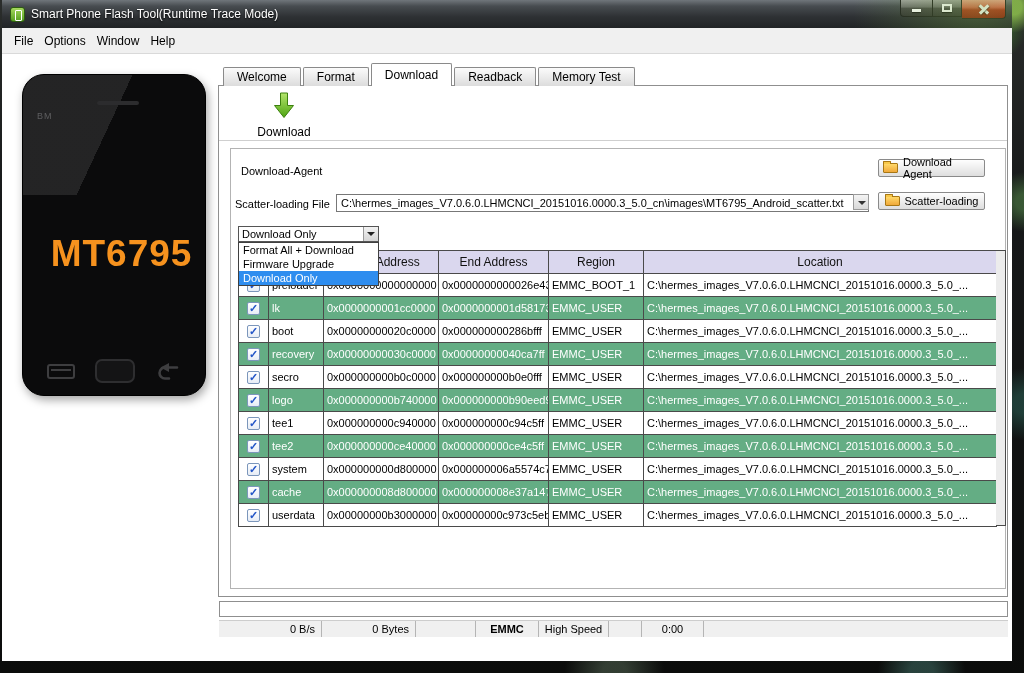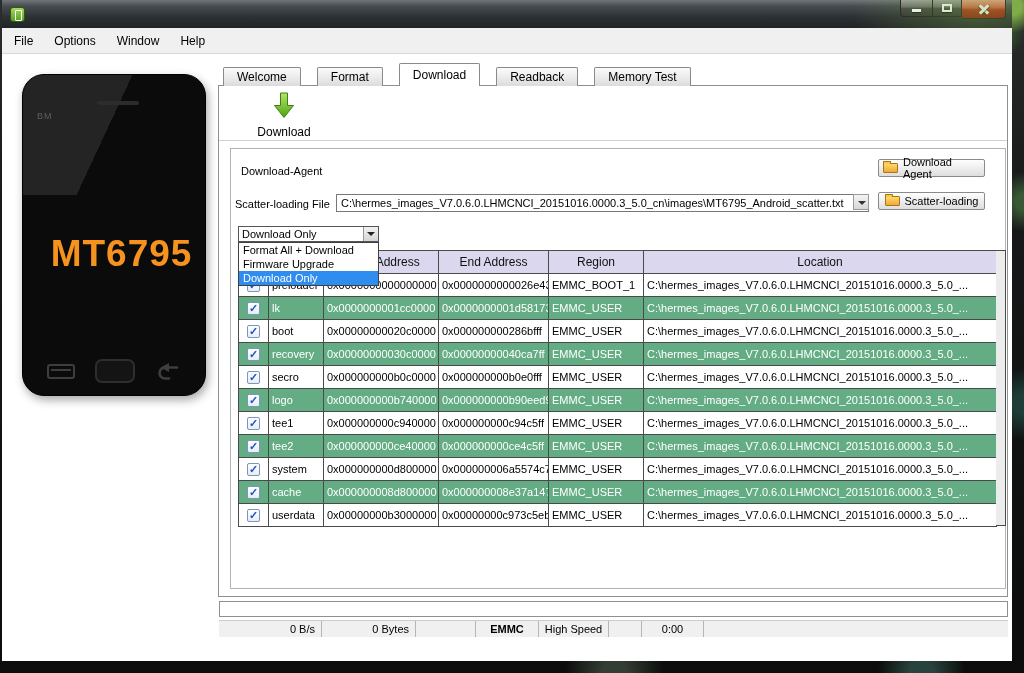--- a/index.html
+++ b/index.html
@@ -35,21 +35,21 @@
   .glyph-minimize{position:absolute;left:50%;top:9px;width:9px;height:3px;margin-left:-5px;
     background:#fff;box-shadow:0 1px 1px rgba(0,0,0,.6);}
   .glyph-maximize{position:absolute;left:50%;top:4px;width:10px;height:8px;margin-left:-5px;
     border:2px solid #fff;box-shadow:0 1px 1px rgba(0,0,0,.6);}
   .glyph-close{position:absolute;left:50%;top:50%;width:12px;height:12px;margin:-6px 0 0 -6px;}
   .glyph-close:before,.glyph-close:after{content:"";position:absolute;left:0;top:5px;width:12px;height:2.6px;
     background:#fff;box-shadow:0 1px 1px rgba(0,0,0,.5);}
   .glyph-close:before{transform:rotate(45deg);} .glyph-close:after{transform:rotate(-45deg);}
   
   .menubar{position:absolute;left:0;top:28px;right:0;height:26px;background:#f0f0f0;
-    border-bottom:1px solid #d9d9d9;display:flex;align-items:center;padding-left:12px;gap:21px;}
+    border-bottom:1px solid #d9d9d9;display:flex;align-items:center;padding-left:12px;gap:11px;}
   .menu-item{font-size:12px;color:#000;cursor:default;}
   
   .content{position:absolute;left:0;top:54px;right:0;bottom:0;background:#fff;}
   
   .phone{position:absolute;left:20px;top:20px;width:184px;height:322px;background:#0b0b0c;
     border-radius:22px;border:1px solid #000;box-shadow:2px 4px 10px rgba(0,0,0,.35);overflow:hidden;}
   .phone:before{content:"";position:absolute;left:0;top:0;right:0;height:120px;
     background:linear-gradient(115deg, rgba(255,255,255,.10) 0 46%, rgba(255,255,255,0) 46%);}
   .phone-speaker{position:absolute;left:74px;top:26px;width:42px;height:4px;border-radius:2px;background:#2c2c2e;}
   .phone-badge{position:absolute;left:14px;top:36px;color:#5e5e60;font-size:9px;letter-spacing:1px;}
@@ -58,21 +58,21 @@
   .phone-nav{position:absolute;left:0;right:0;bottom:12px;display:flex;justify-content:space-between;
     align-items:center;padding:0 24px;}
   .nav-menu{width:28px;height:15px;border:2px solid #3e3e40;border-radius:3px;position:relative;}
   .nav-menu:before{content:"";position:absolute;left:2px;right:2px;top:3px;height:2px;background:#3e3e40;}
   .nav-home{width:40px;height:24px;border:2px solid #2e2e30;border-radius:7px;background:#141415;}
   
   .rightpane{position:absolute;left:216px;top:0;width:792px;height:607px;}
   .tabs{position:absolute;left:5px;top:9px;height:23px;display:flex;align-items:flex-end;z-index:3;}
   .tab{font-size:12px;color:#000;border:1px solid #8a8a8a;border-bottom:none;
     background:linear-gradient(180deg,#fbfbfb,#dcdcdc);padding:2px 13px 2px 13px;height:19px;
-    border-radius:2px 2px 0 0;margin-right:16px;white-space:nowrap;}
+    border-radius:2px 2px 0 0;margin-right:2px;white-space:nowrap;}
   .tab.active{background:#fff;height:23px;padding-top:4px;position:relative;z-index:4;}
   .tabpanel{position:absolute;left:0;top:31px;width:790px;height:512px;background:#fff;
     border:1px solid #8f8f8f;z-index:2;}
   
   .toolbar{position:absolute;left:0;top:0;right:0;height:55px;border-bottom:1px solid #cfcfcf;}
   .tool{position:absolute;top:6px;width:80px;text-align:center;}
   .tool .tlabel{font-size:12px;color:#000;display:block;margin-top:2px;}
   .tool.disabled .tlabel{color:#9c9c9c;}
   .tool-dl{left:25px;} .tool-stop{left:135px;}
   .stop-circle{width:19px;height:19px;border-radius:50%;border:2px solid #c4c4c4;margin:3px auto 0;
@@ -125,20 +125,21 @@
   .scell.last{border-right:none;flex:1;}
 </style>
 </head>
 <body>
 
 <div class="desktop">
   <div class="window">
 
     <div class="titlebar">
       <span class="app-icon"></span>
+      <span class="title-text">Smart Phone Flash Tool(Runtime Trace Mode)</span>
       <div class="winbtns">
         <div class="winbtn min">
             <span class="glyph-minimize"></span>
           </div>
         <div class="winbtn max">
             <span class="glyph-maximize"></span>
           </div>
         <div class="winbtn close">
             <span class="glyph-close"></span>
           </div>

